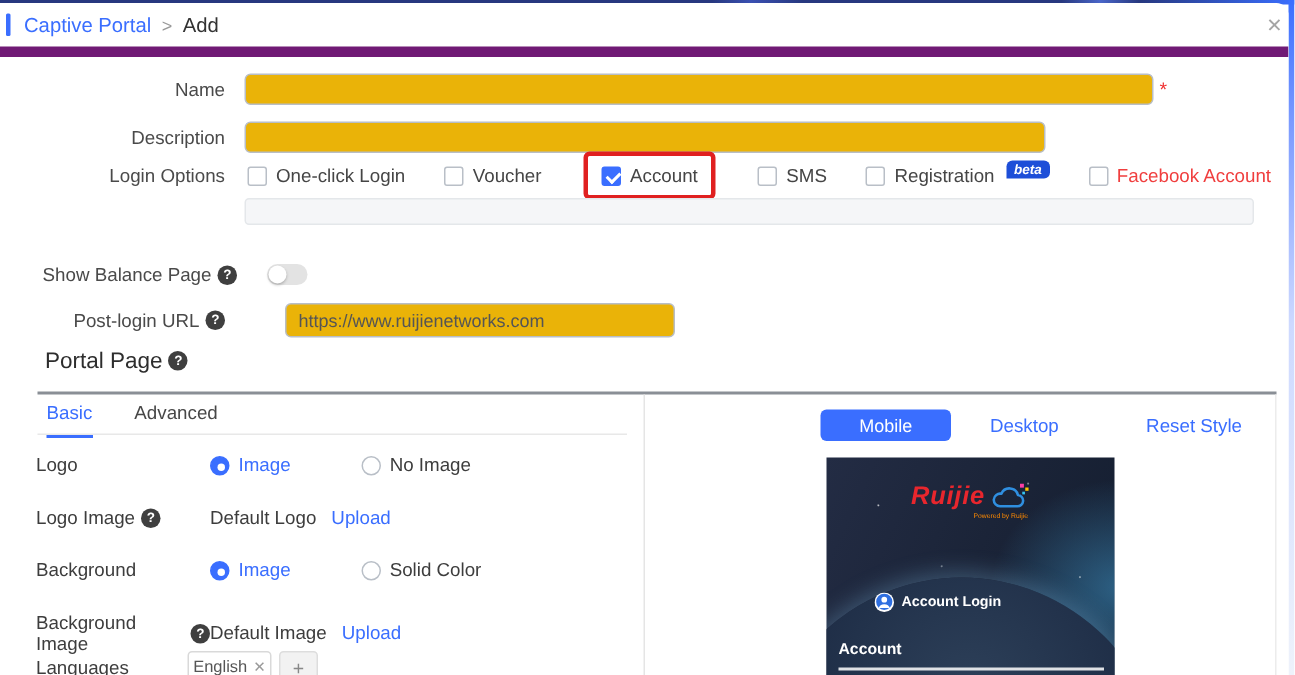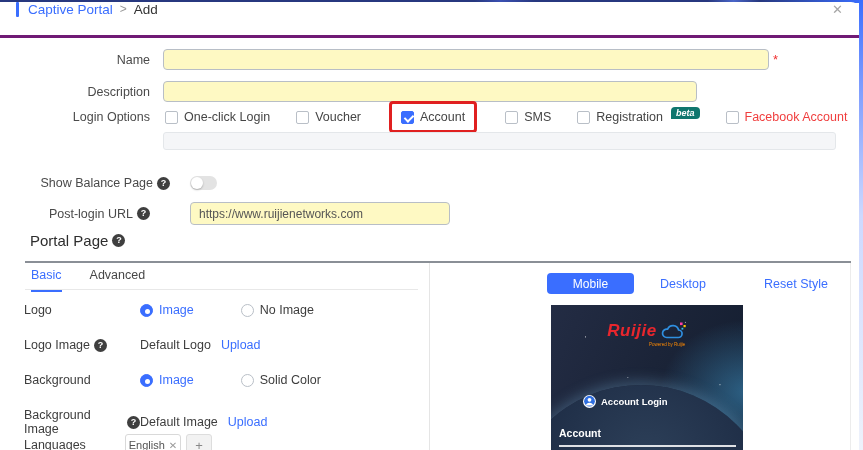--- a/index.html
+++ b/index.html
@@ -13,54 +13,54 @@
   
   .bg-top { position:absolute; top:0; left:0; right:0; height:3px;
     background: linear-gradient(90deg,#27387f 0%,#27387f 55%,#3a50b2 58%,#27387f 62%,#27387f 82%,#4a66c9 85%,#27387f 88%,#3a6eff 100%); }
   .bg-right { position:absolute; top:0; right:0; bottom:0; width:4px;
     background: linear-gradient(180deg,#3a6eff 0%,#7a9aff 18%,#cdd9ff 48%,#eef2fb 100%); }
 
   .modal { position:absolute; left:0; top:2px; right:4px; bottom:0; background:#fff;
     border-top-right-radius:8px; overflow:hidden; }
 
   
-  .hdr { position:absolute; left:0; top:0; right:0; height:36px; display:flex; 
-    padding:0 16px; border-bottom:3px solid #701a75; }
+  .hdr { position:absolute; left:0; top:0; right:0; height:36px; display:flex; align-items:center;
+    padding:0 4px; border-bottom:7px solid #701a75; }
   .accent-bar { width:3px; height:15px; background:#3a6eff; margin-right:9px; border-radius:1px; }
   .crumb-parent { color:#3a6eff; font-size:13.5px; cursor:pointer; }
   .crumb-sep { color:#999; margin:0 7px; font-size:12px; }
   .crumb-current { color:#333; font-size:13.5px; }
   .close-x { margin-left:auto; color:#a5a5a5; font-size:13px; cursor:pointer; }
   .close-x::before { content:"✕"; }
 
   
   .row { position:absolute; left:0; display:flex; align-items:center; }
   .lbl { width:150px; text-align:right; font-size:12.5px; color:#4a4a4a; flex:0 0 150px;
     display:inline-flex; justify-content:flex-end; align-items:center; }
-  .tin { border:1px solid #b8bec6; border-radius:4px; height:21px; background:#fef9c3;
+  .tin { border:1px solid #b8bec6; border-radius:4px; height:21px; background:#eab308;
     font-family:"Liberation Sans",sans-serif; font-size:12px; color:#555; padding:0 8px; outline:none; }
   .req { color:#f03030; font-size:13px; margin-left:4px; }
   .help { width:13px; height:13px; border-radius:50%; background:#3f3f3f; color:#fff;
     font-size:9px; font-weight:bold; line-height:13px; text-align:center; margin-left:4px;
     display:inline-block; flex:0 0 13px; }
   .help::after { content:"?"; }
 
   
   .opts { display:flex; align-items:center; margin-left:15px; gap:26px; }
   .login-option { display:inline-flex; align-items:center; gap:6px; cursor:pointer; }
   .cb { width:13px; height:13px; border:1px solid #b9bfc7; border-radius:2px; background:#fff;
     display:inline-block; position:relative; flex:0 0 13px; }
   .cb.checked { background:#3a6eff; border-color:#3a6eff; }
   .cb.checked::after { content:""; position:absolute; left:4px; top:1px; width:4px; height:7px;
     border:solid #fff; border-width:0 2px 2px 0; transform:rotate(45deg); }
   .cb-label { font-size:12.5px; color:#454545; white-space:nowrap; }
   .cb-label.danger { color:#f03e3e; }
   .hl-wrap { position:relative; display:inline-flex; align-items:center;
     border:3px solid #e02020; border-radius:4px; padding:6px 9px; margin:-9px 2px; }
-  .beta-badge { background:#0f766e; color:#fff; font-size:9px; font-style:italic; font-weight:bold;
+  .beta-badge { background:#1d4ed8; color:#fff; font-size:9px; font-style:italic; font-weight:bold;
     padding:1px 5px; border-radius:4px 4px 4px 0; margin-left:8px; margin-top:-8px; }
   .gray-bar { position:absolute; left:163px; top:130px; width:673px; height:18px;
     background:#f5f6f8; border:1px solid #e4e7ea; border-radius:3px; }
 
   
   .toggle { width:27px; height:14px; border-radius:7px; background:#e3e3e3; position:relative;
     display:inline-block; cursor:pointer; }
   .toggle .knob { position:absolute; left:1px; top:1px; width:12px; height:12px; border-radius:50%;
     background:#fff; box-shadow:0 1px 2px rgba(0,0,0,.25); }
 
@@ -182,21 +182,21 @@
         <span class="beta-badge">beta</span>
       </label>
       <label class="login-option">
         <span class="cb"></span>
         <span class="cb-label danger">Facebook Account</span>
       </label>
     </div>
   </div>
   <div class="gray-bar"></div>
 
-  <div class="row" style="top:174px; right:0;padding-left:12px;">
+  <div class="row" style="top:174px; right:0;">
     <span class="lbl" style="flex-basis:158px; width:158px;">
       <span>Show Balance Page</span>
       <span class="help"></span>
     </span>
     <span class="toggle" style="margin-left:20px;">
       <span class="knob"></span>
     </span>
   </div>
 
   <div class="row" style="top:200px; right:0;gap:27px;">

